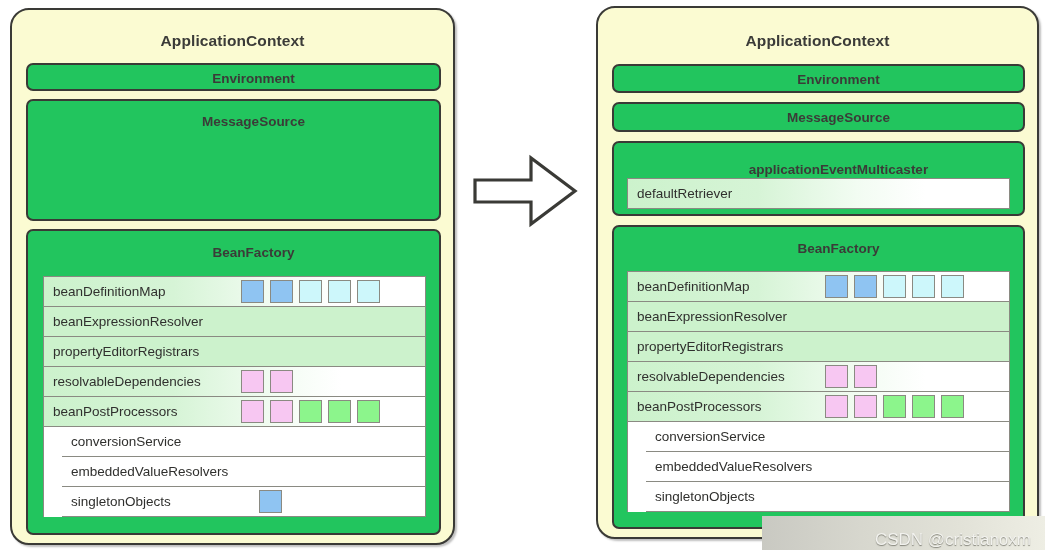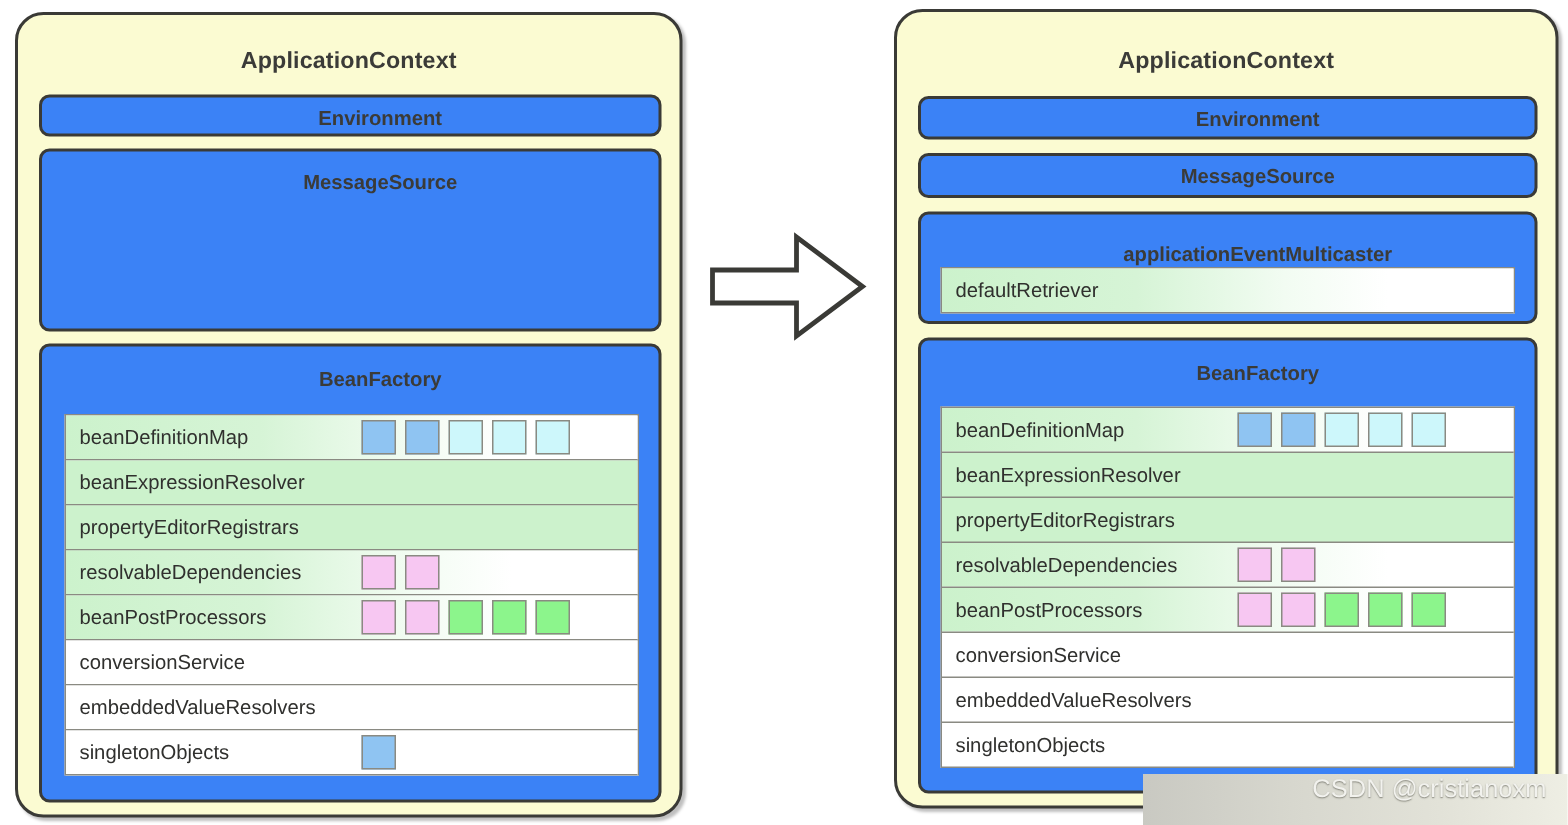--- a/index.html
+++ b/index.html
@@ -24,21 +24,21 @@
   .panel-title{
     text-align:center;
     font-weight:bold;
     font-size:15.5px;
     color:#3b3b38;
     letter-spacing:.1px;
   }
 
   
   .subbox{
-    background:#3b82f6;
+    background:#22c55e;
     border:2.2px solid #3a3a36;
     border-radius:7px;
     box-sizing:border-box;
     position:relative;
     padding-left:40px;
   }
   .subbox-title{
     text-align:center;
     font-weight:bold;
     font-size:13.5px;
@@ -65,21 +65,21 @@
   .row-label{
     position:relative;
     z-index:2;
     font-size:13.5px;
     color:#30302e;
     padding-left:9px;
     white-space:nowrap;
   }
   .bg-green{background:#ccf2cc;}
   .bg-grad{background:linear-gradient(to right,#ccf2cc 0%,#d6f4d6 34%,#f2fcf2 60%,#ffffff 78%,#ffffff 100%);}
-  .bg-white{background:#ffffff;}
+  .bg-white{background:#ffffff;margin-left:18px;}
 
   
   .chips{
     position:absolute;
     top:0;bottom:0;
     display:flex;
     align-items:center;
     gap:6px;
     z-index:3;
   }
@@ -95,21 +95,21 @@
 
   
   .arrow{position:absolute;}
 
   
   .watermark{
     position:absolute;
     left:762px;top:516px;
     width:283px;height:34px;
     background:linear-gradient(to right,#c9c9c2 0%,#d7d7ce 35%,#e2e2d8 70%,#eeeee4 100%);
-    display:flex;align-items:flex-start;justify-content:flex-end;
+    display:flex;align-items:flex-end;justify-content:flex-end;
     box-sizing:border-box;
     padding-right:14px;
   }
   .watermark span{
     font-size:17px;
     color:#f2f2ee;
     text-shadow:0 1px 1px rgba(120,120,110,.9);
     font-family:"Liberation Sans", sans-serif;
   }
 </style>

